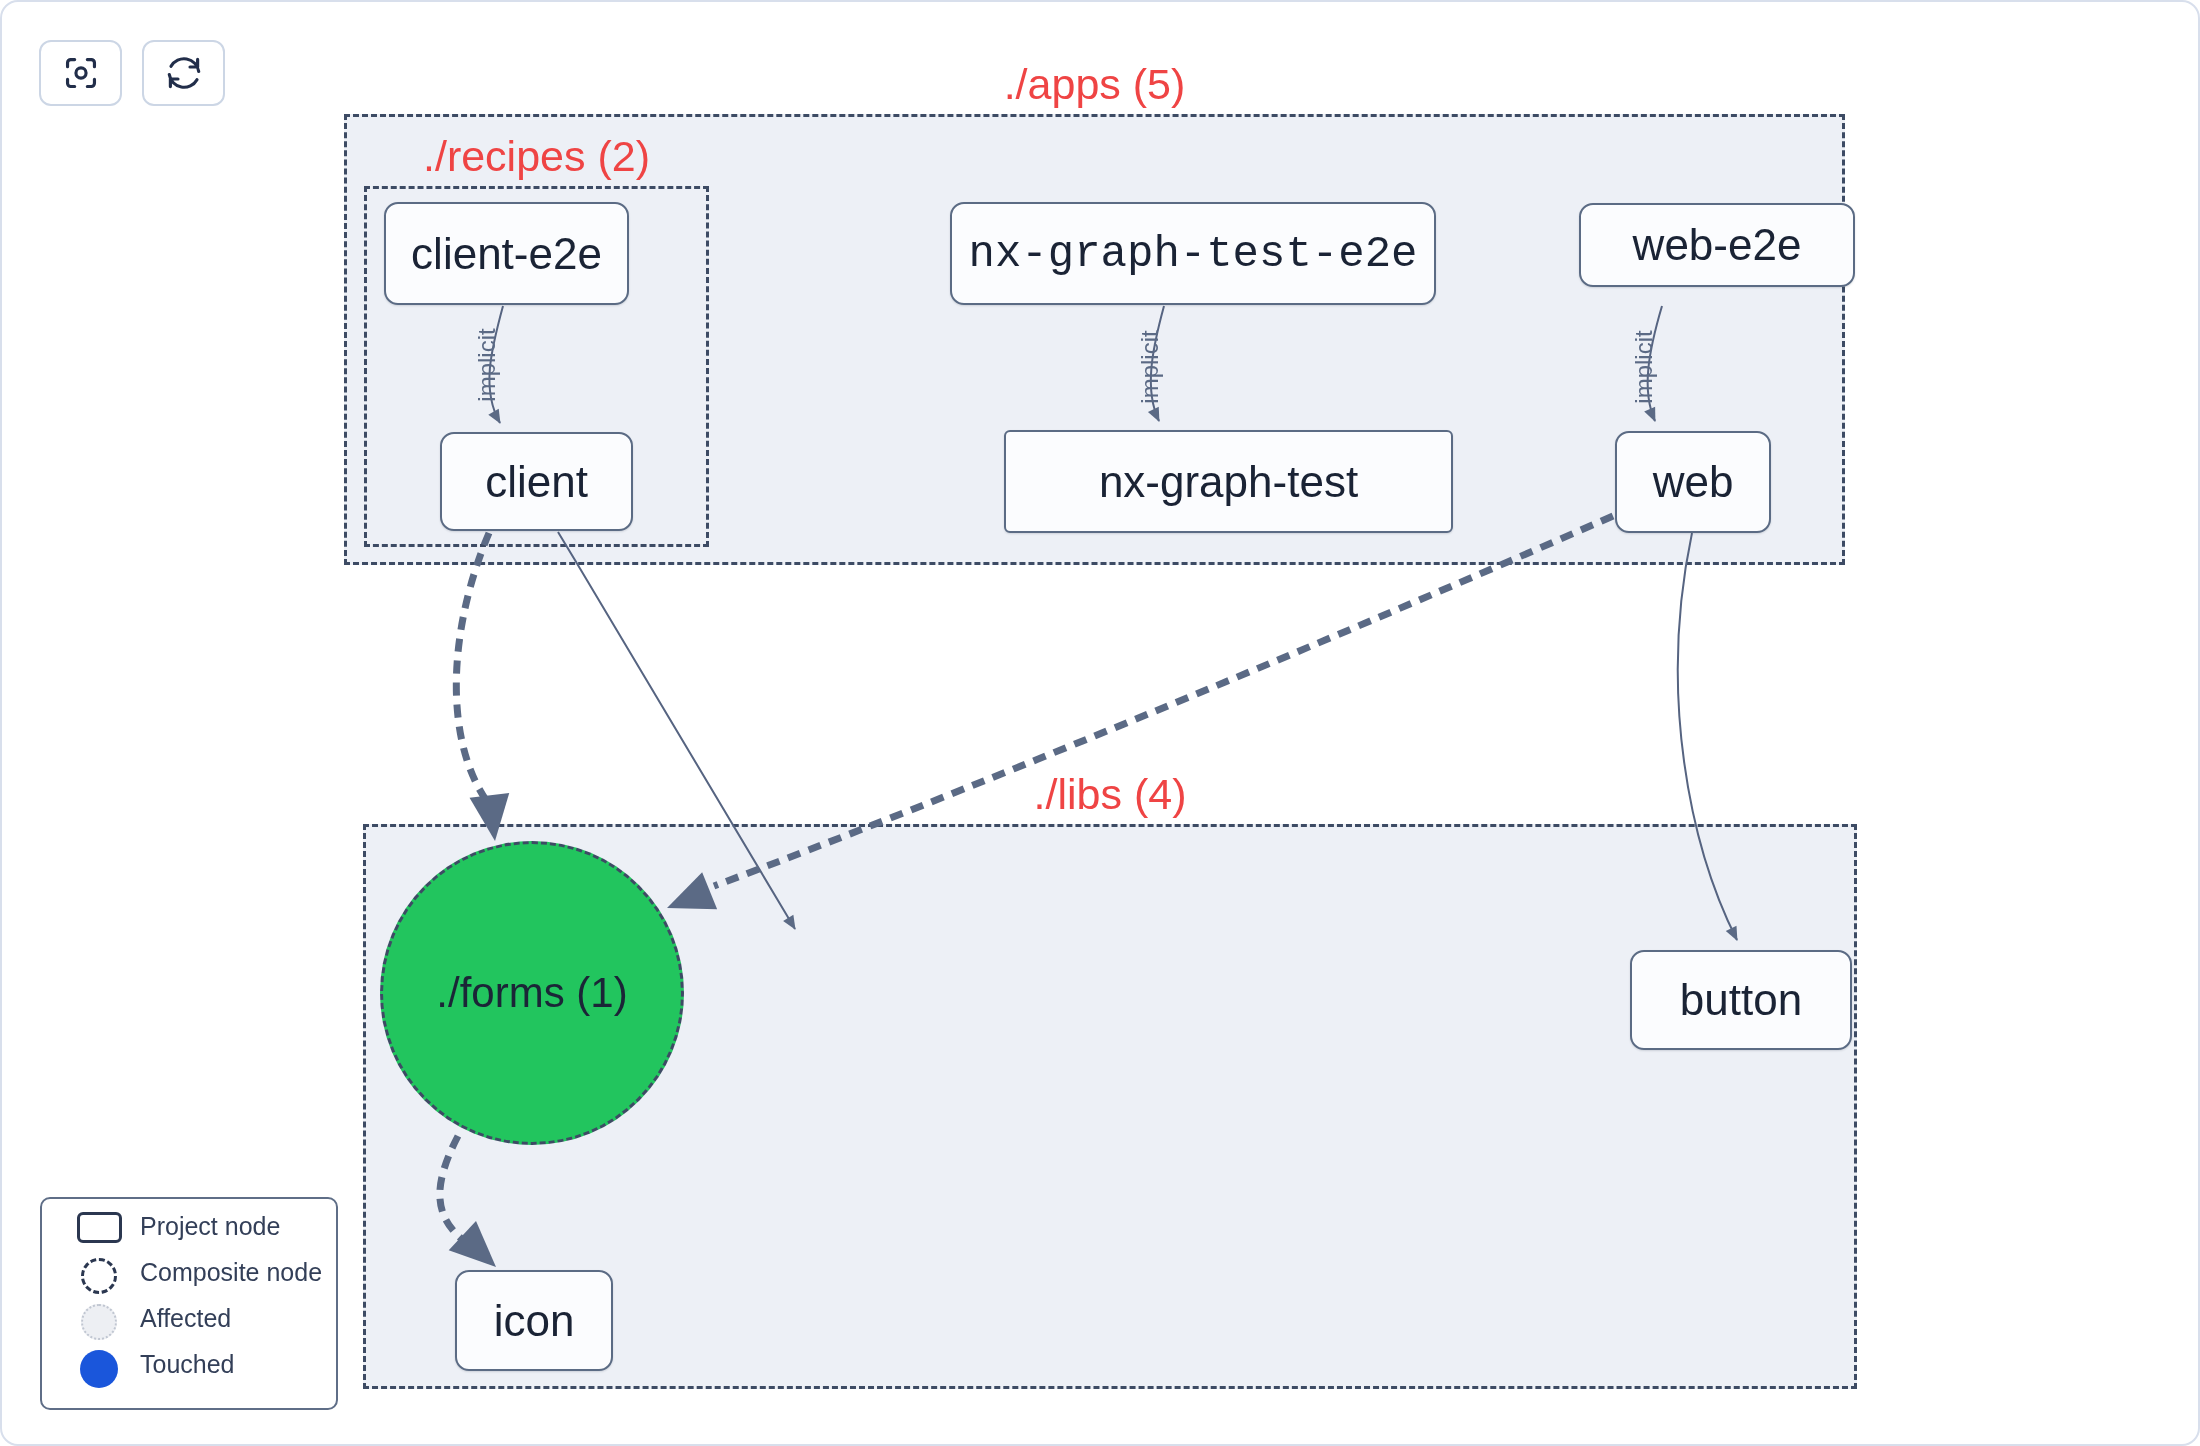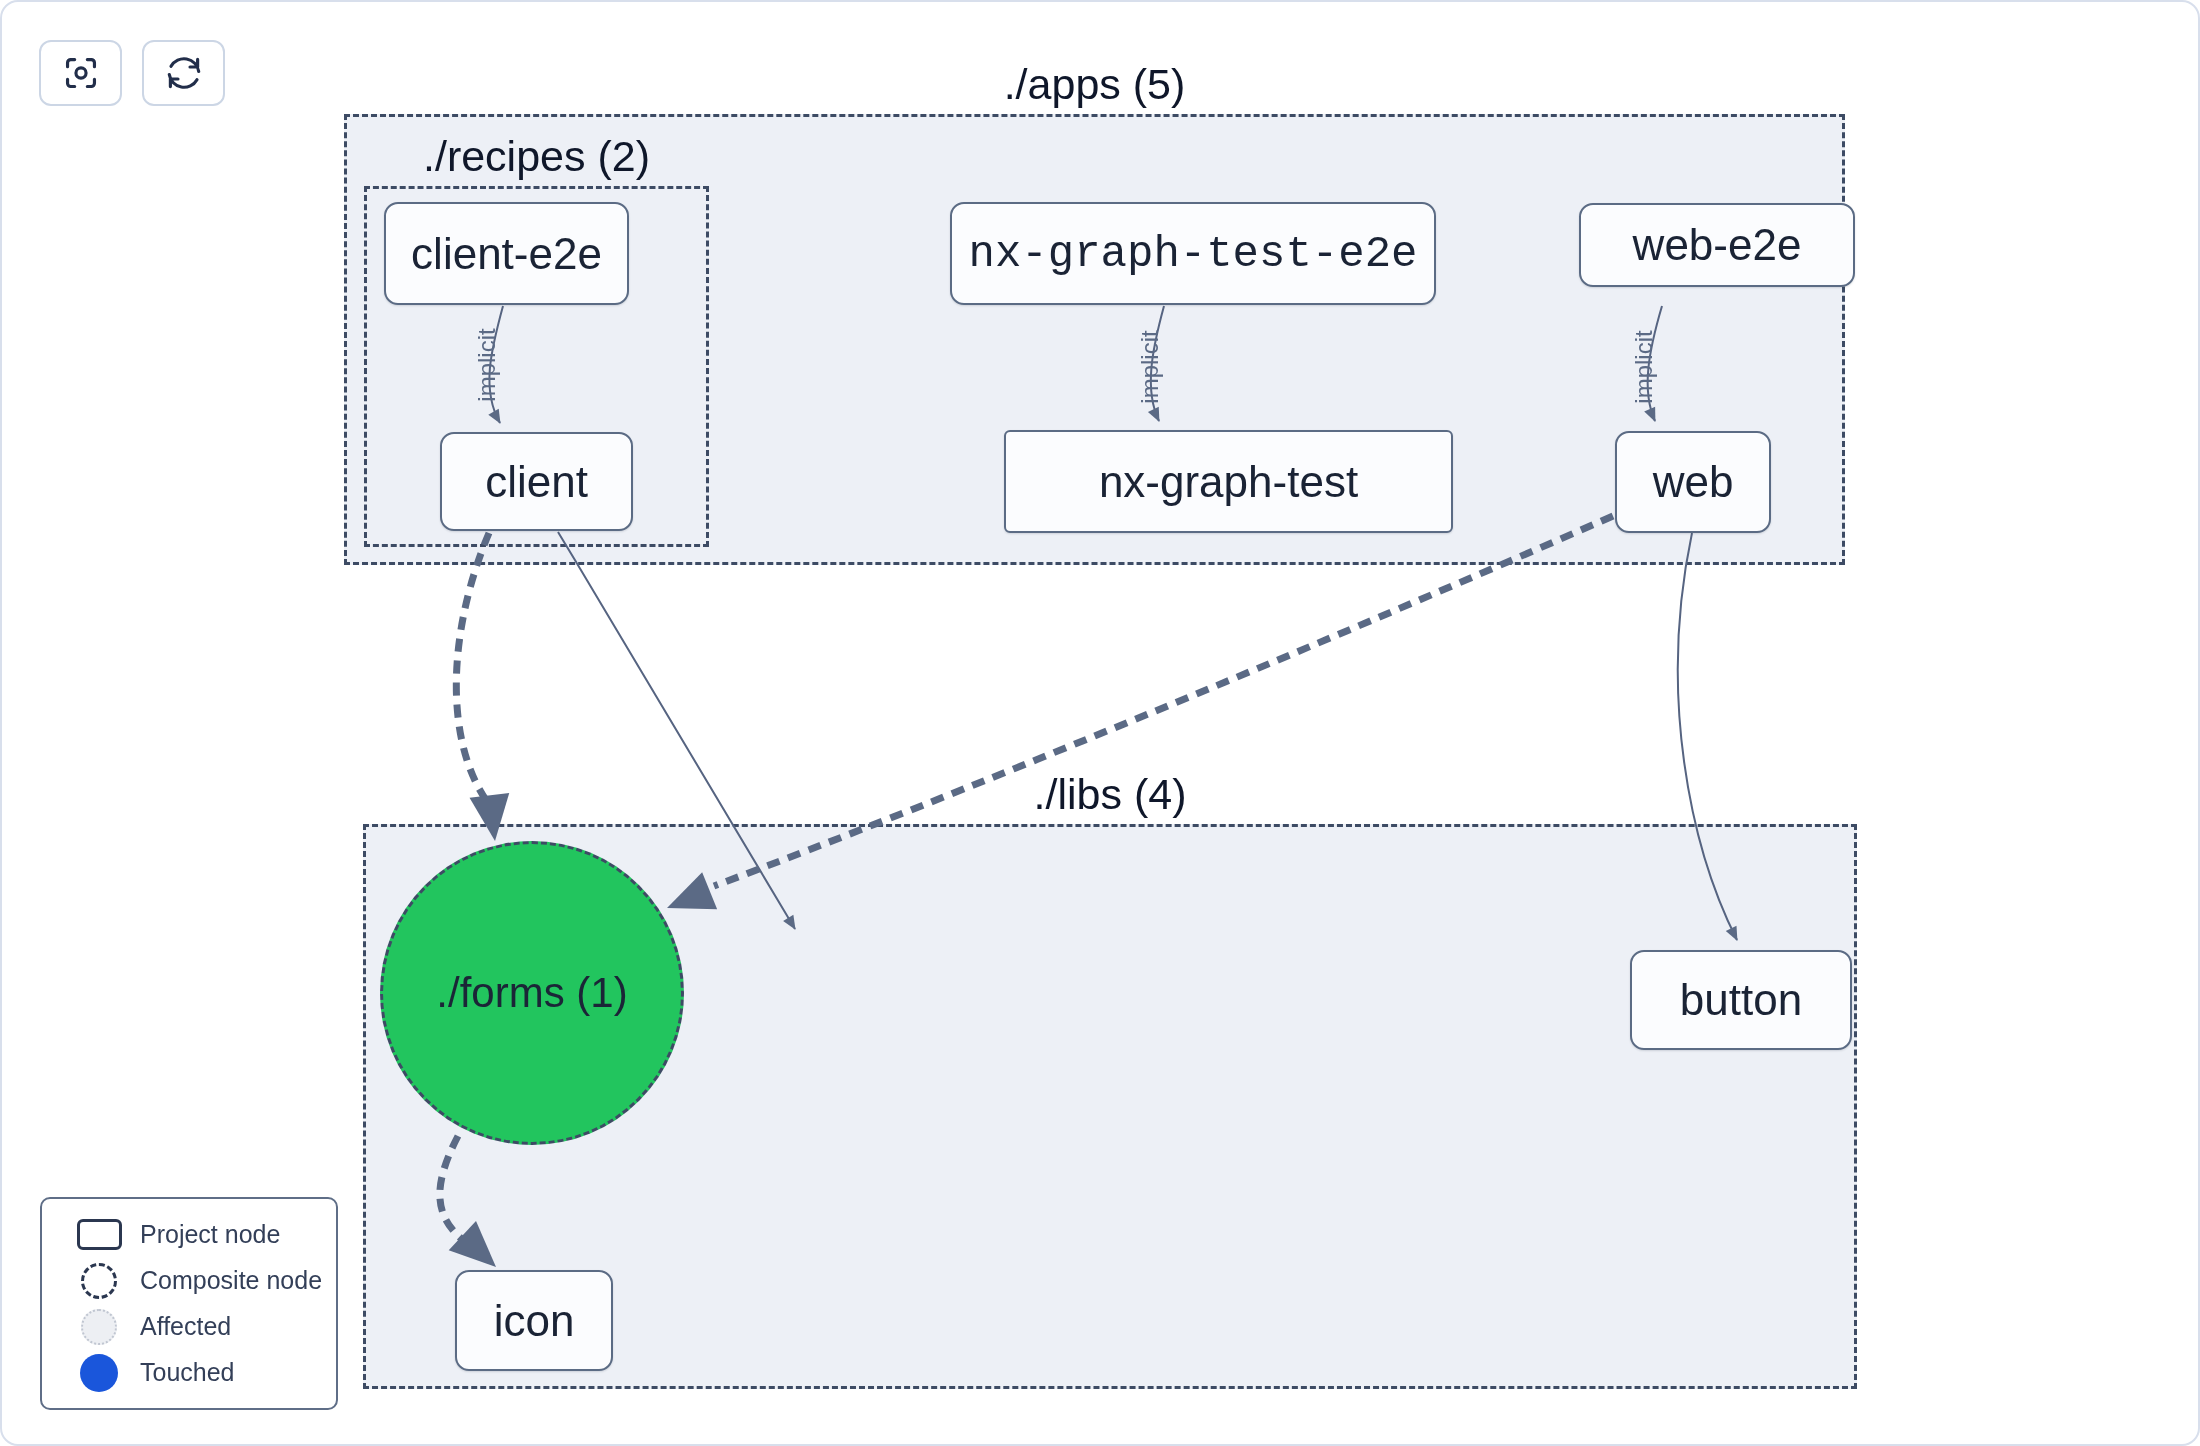--- a/index.html
+++ b/index.html
@@ -8,21 +8,21 @@
 
   
   .tool-btn{position:absolute;width:83px;height:66px;background:#ffffff;border:2px solid #ccd6e5;
             border-radius:12px;display:flex;align-items:center;justify-content:center;cursor:pointer;
             box-sizing:border-box;z-index:30;}
   .tool-btn svg{stroke:#222e4a;fill:none;stroke-width:2;stroke-linecap:round;stroke-linejoin:round;}
 
   
   .group{position:absolute;border:3px dashed #3d4b64;background:#edf0f6;box-sizing:border-box;z-index:1;}
   .group.inner{background:transparent;z-index:2;}
-  .group-label{position:absolute;font-size:43px;color:#0f172a;text-align:center;z-index:6;white-space:nowrap;}
+  .group-label{position:absolute;font-size:43px;color:#ef4444;text-align:center;z-index:6;white-space:nowrap;}
 
   
   .composite{position:absolute;width:304px;height:304px;border:3px dashed #3d4b64;border-radius:50%;
              background:#22c55e;display:flex;align-items:center;justify-content:center;box-sizing:border-box;
              z-index:3;cursor:pointer;}
   .composite span{font-size:42px;color:#1b2537;}
 
   
   .edges{position:absolute;left:0;top:0;z-index:5;pointer-events:none;}
 
@@ -32,21 +32,21 @@
         box-sizing:border-box;z-index:10;cursor:pointer;box-shadow:0 1px 2px rgba(30,41,59,.15);}
 
   
   .edge-label{position:absolute;font-size:24px;color:#5b6a85;transform:translate(-50%,-50%) rotate(-90deg);
               z-index:7;white-space:nowrap;}
 
   
   .legend{position:absolute;left:38px;top:1195px;width:298px;height:213px;background:#ffffff;
           border:2px solid #5f6e87;border-radius:10px;box-sizing:border-box;z-index:30;
           display:flex;flex-direction:column;justify-content:center;padding:10px 0 10px 24px;}
-  .legend-row{display:flex;align-items:center;height:46px;}
+  .legend-row{display:flex;align-items:flex-start;height:46px;}
   .legend-swatch-col{width:66px;display:flex;justify-content:center;align-items:center;}
   .legend-label{font-size:25px;color:#333f58;margin-left:8px;}
   .sw-rect{width:45px;height:31px;border:3px solid #2b3750;border-radius:6px;background:#fff;box-sizing:border-box;}
   .sw-dash{width:36px;height:36px;border:3px dashed #2b3750;border-radius:50%;background:#fff;box-sizing:border-box;}
   .sw-dot{width:36px;height:36px;border:2px dotted #c0c6d1;border-radius:50%;background:#edeff3;box-sizing:border-box;}
   .sw-fill{width:38px;height:38px;border-radius:50%;}
 </style>
 </head>
 <body>
 

